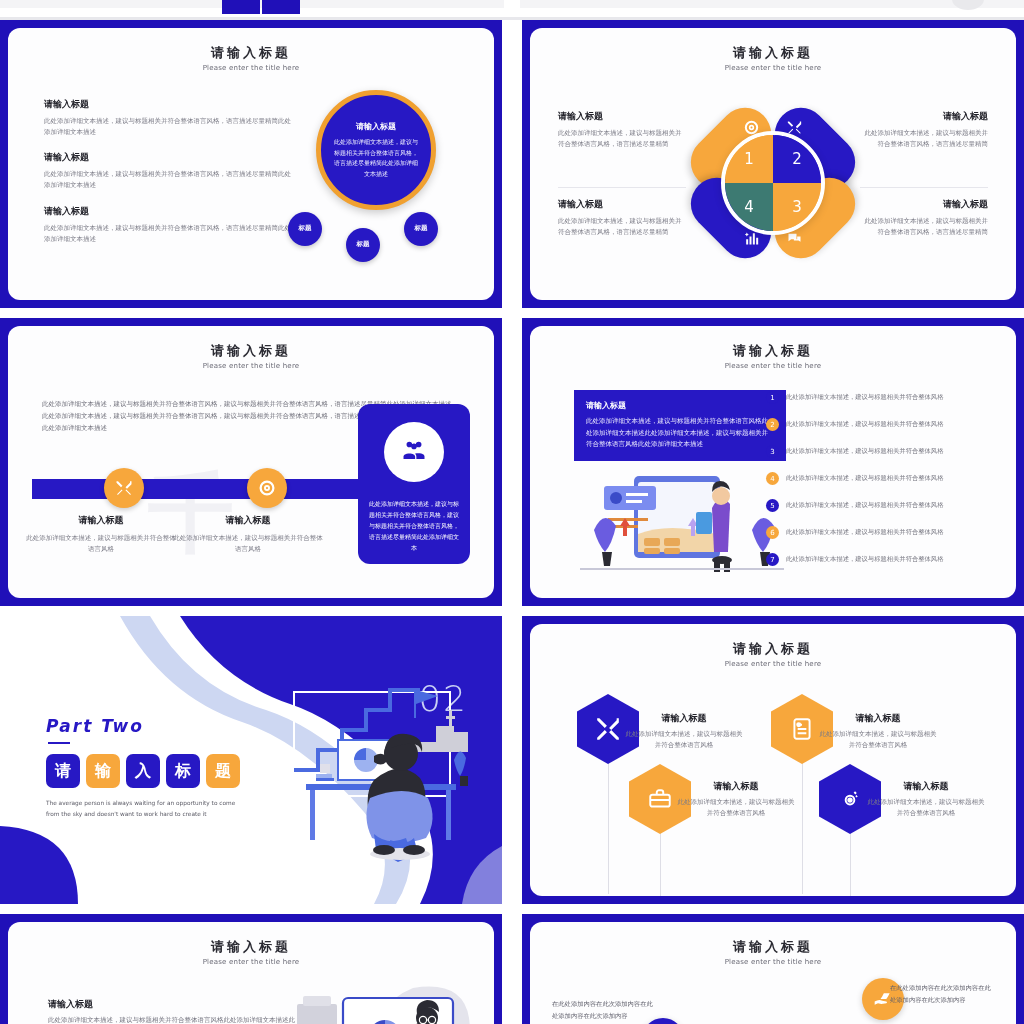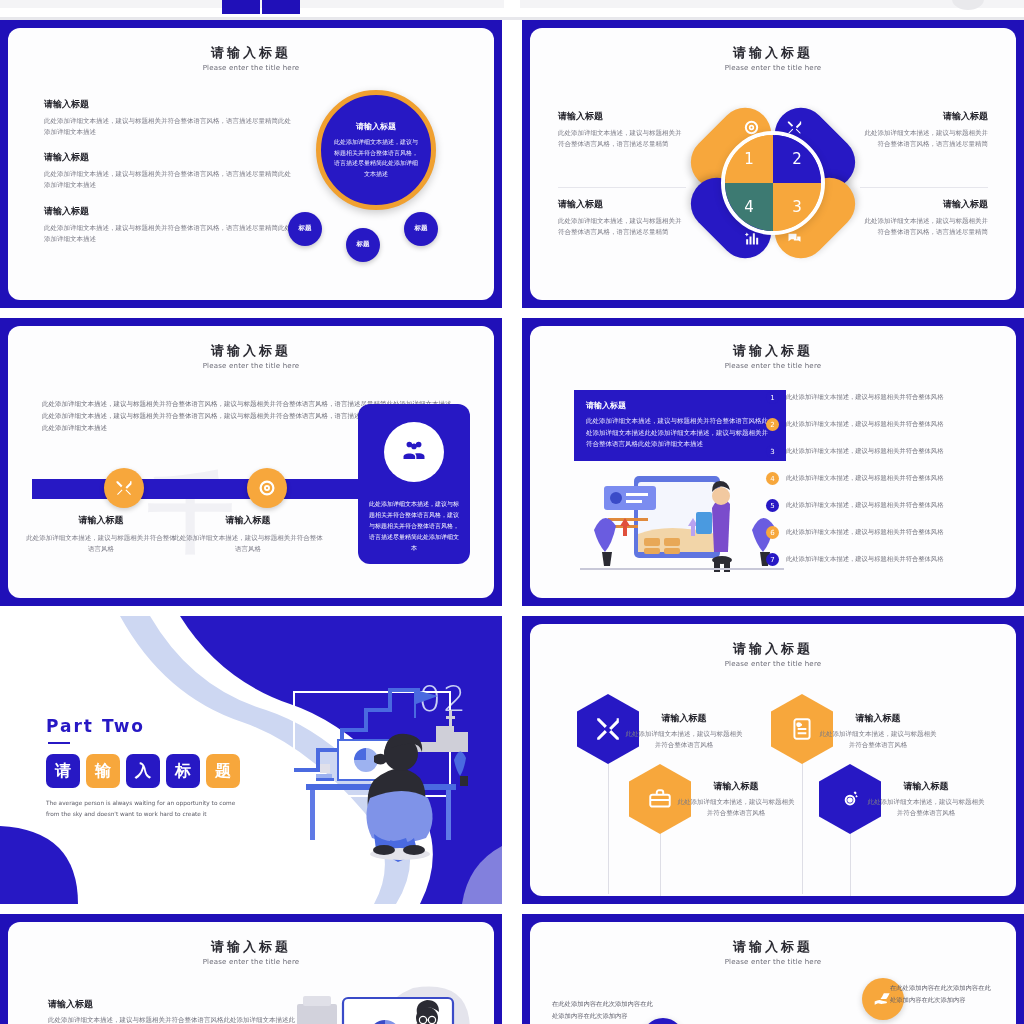--- a/index.html
+++ b/index.html
@@ -147,21 +147,21 @@
             display:flex; align-items:center; justify-content:center; flex:0 0 auto;
             margin-right:7px; }
   .s4-li .tx { font-size:6.3px; color:#73737e; }
 
   
   .s5 { position:relative; width:100%; height:100%; background:#fff; overflow:hidden; }
   .s5-curve { position:absolute; left:0; top:0; width:100%; height:100%; }
   .s5-num { position:absolute; right:34px; top:14px; font-size:36px; color:#c9d0f5;
             font-weight:300; letter-spacing:2px;margin-top:48px; }
   .s5-part { position:absolute; left:46px; top:100px; font-size:17px; color:#2718c4;
-             font-weight:bold; letter-spacing:2px; }
+             font-weight:bold; letter-spacing:2px;font-style:italic; }
   .s5-dash { position:absolute; left:48px; top:126px; width:22px; height:2px; background:#2718c4; }
   .s5-boxes { position:absolute; left:46px; top:138px; display:flex; gap:6px; }
   .s5-bx { width:34px; height:34px; border-radius:7px; display:flex;
            align-items:center; justify-content:center; color:#fff; font-size:16px; font-weight:bold; }
   .s5-sub { position:absolute; left:46px; top:182px; width:200px; font-size:5.8px;
             color:#5b5b66; line-height:1.9; }
 
   
   .hex { position:absolute; width:62px; height:70px;
          clip-path:polygon(50% 0%,100% 25%,100% 75%,50% 100%,0% 75%,0% 25%);

